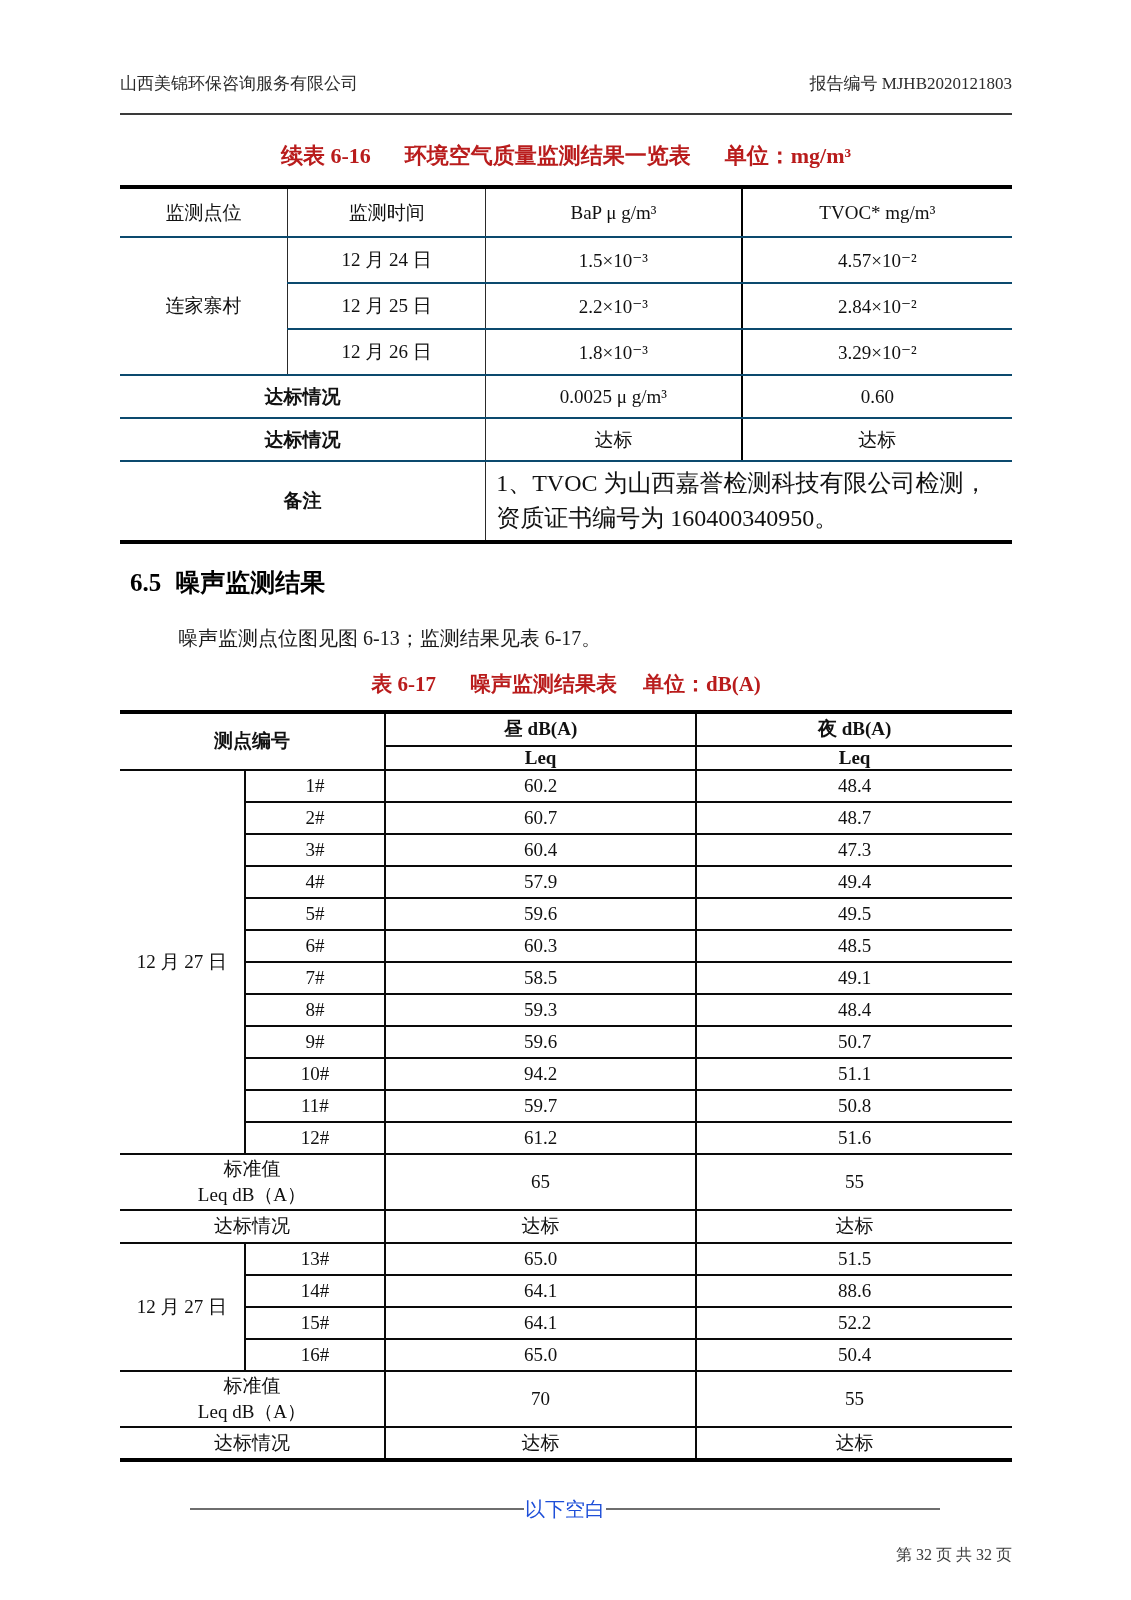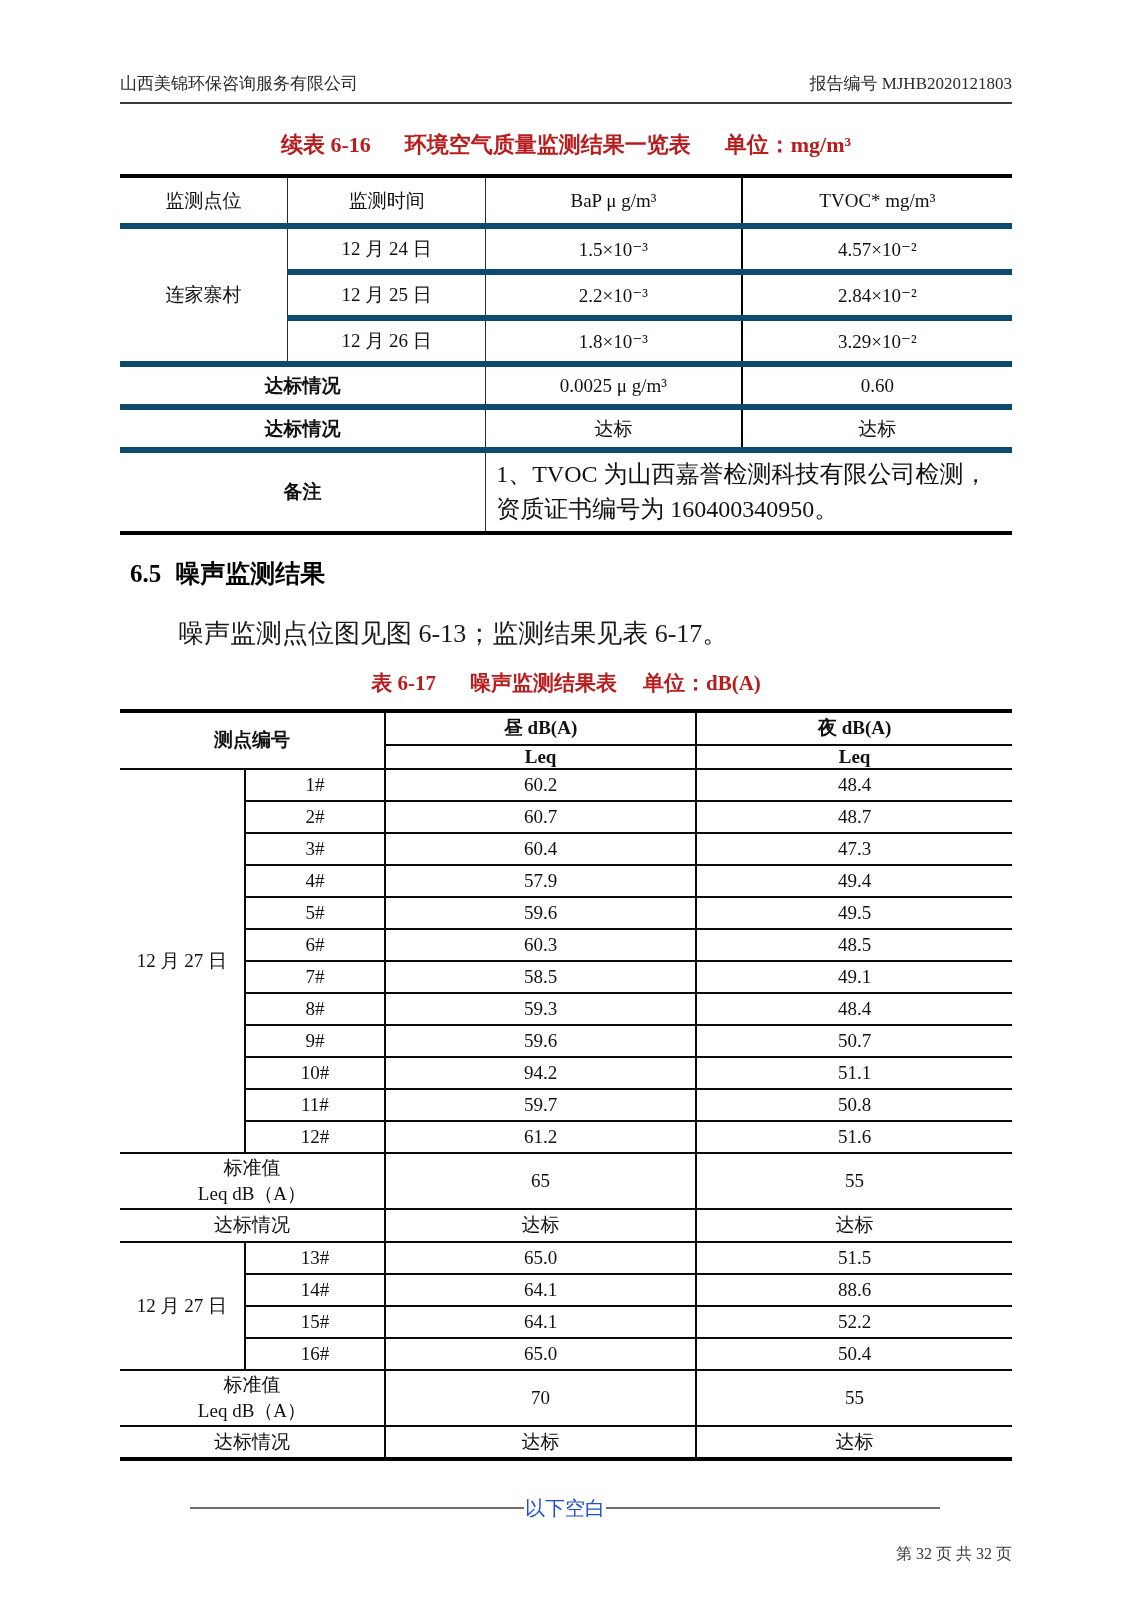--- a/index.html
+++ b/index.html
@@ -9,49 +9,49 @@
     font-family: "Liberation Serif", "DejaVu Serif", serif;
     color: #1a1a1a;
     overflow: hidden;
   }
   .page { width: 1131px; height: 1600px; padding: 72px 119px 0 120px; position: relative; }
 
   
   .page-header {
     display: flex; justify-content: space-between; align-items: flex-end;
     font-size: 17px; color: #2b2b2b;
-    padding-bottom: 7px; border-bottom: 2px solid #3a3a3a; gap: 15px;
+    padding-bottom: 18px; border-bottom: 2px solid #3a3a3a; gap: 15px;
   }
 
   
   .table-title { text-align: center; font-weight: bold; font-size: 22px; margin-top: 26px; color: #b91c1c; }
   .table-title .gap { display: inline-block; width: 34px; }
   .table-title .gap-sm { display: inline-block; width: 26px; }
   .table-title2 { font-size: 21px; margin-top: 18px; }
 
   
   table { border-collapse: collapse; width: 100%; table-layout: fixed; }
   td { text-align: center; vertical-align: middle; font-size: 19px; color: #111; }
 
   
   .t1 { margin-top: 14px; border-top: 4px solid #000; border-bottom: 4px solid #000; }
   .t1 td { height: 46px; }
   .t1 .hdr td { height: 50px; }
-  .t1 .hb  { border-bottom: 6px solid #0c4a6e; }
+  .t1 .hb  { border-bottom: 2px solid #0c4a6e; }
   .t1 .vr  { border-right: 1px solid #2a2a2a; }
   .t1 .vrk { border-right: 2px solid #000; }
   .t1 .lbl { font-weight: bold; }
   .t1 .std td { height: 43px; }
   .t1 .remark td { height: 62px; }
   .t1 .remark-text { text-align: left; padding: 4px 8px 4px 10px; line-height: 1.45; font-size: 24px; }
 
   
   .section-heading { margin-top: 22px; margin-left: 10px; font-size: 25px; font-weight: bold; color: #000; }
   .section-heading .num { margin-right: 14px; }
-  .body-paragraph { margin-top: 26px; padding-left: 58px; font-size: 26px; color: #1a1a1a; }
+  .body-paragraph { margin-top: 26px; padding-left: 58px; font-size: 20px; color: #1a1a1a; }
 
   
   .t2 { margin-top: 12px; border-top: 4px solid #000; border-bottom: 4px solid #000; }
   .t2 td { height: 32px; }
   .t2 .hb  { border-bottom: 2px solid #0a0a0a; }
   .t2 .vr  { border-right: 2px solid #0a0a0a; }
   .t2 .bold { font-weight: bold; }
   .t2 .hdr-top td { height: 34px; }
   .t2 .hdr-leq td { height: 22px; border-radius: 15px; }
   .t2 .std td { height: 56px; }

